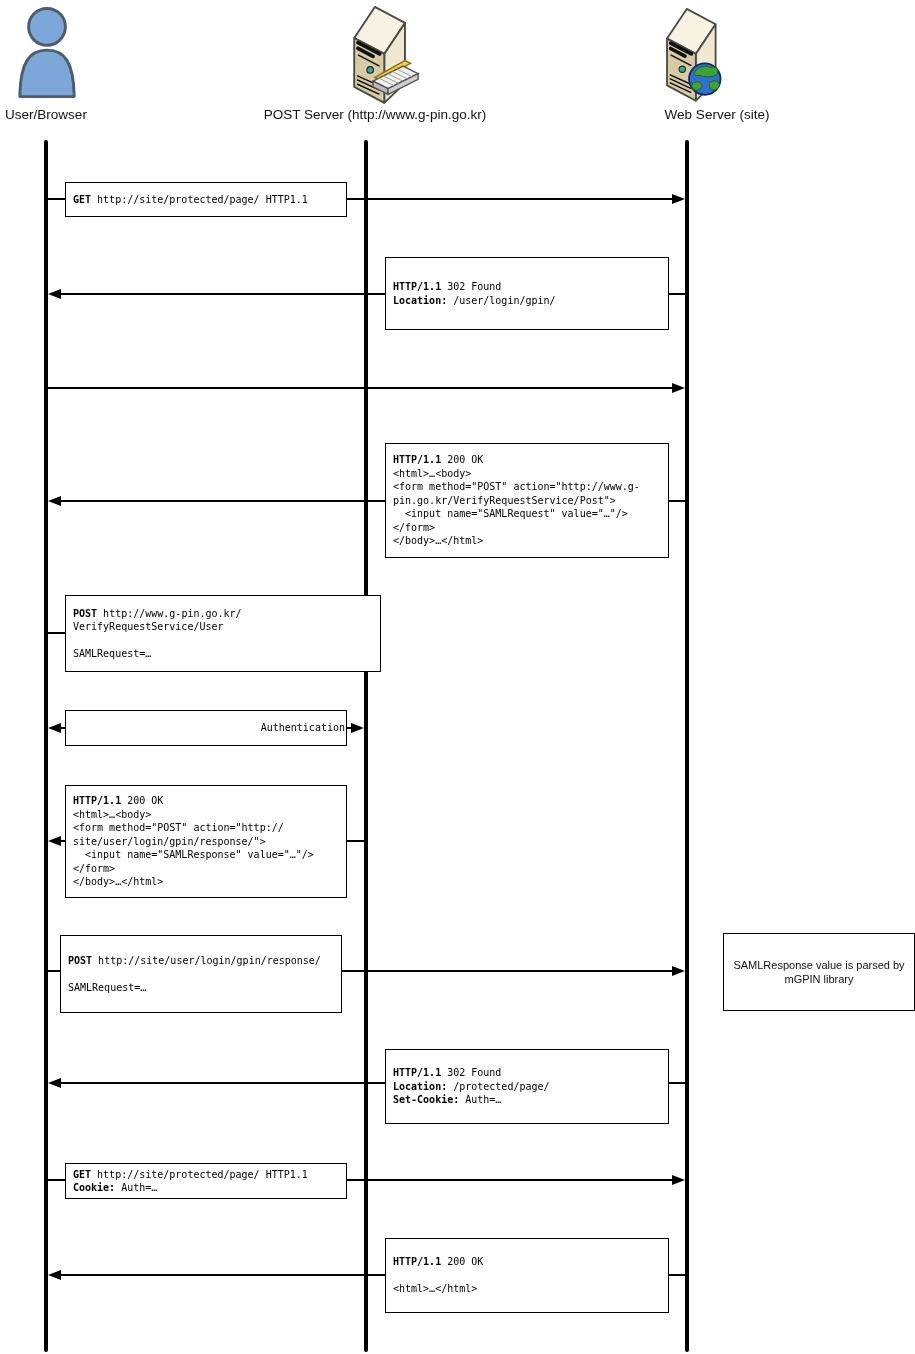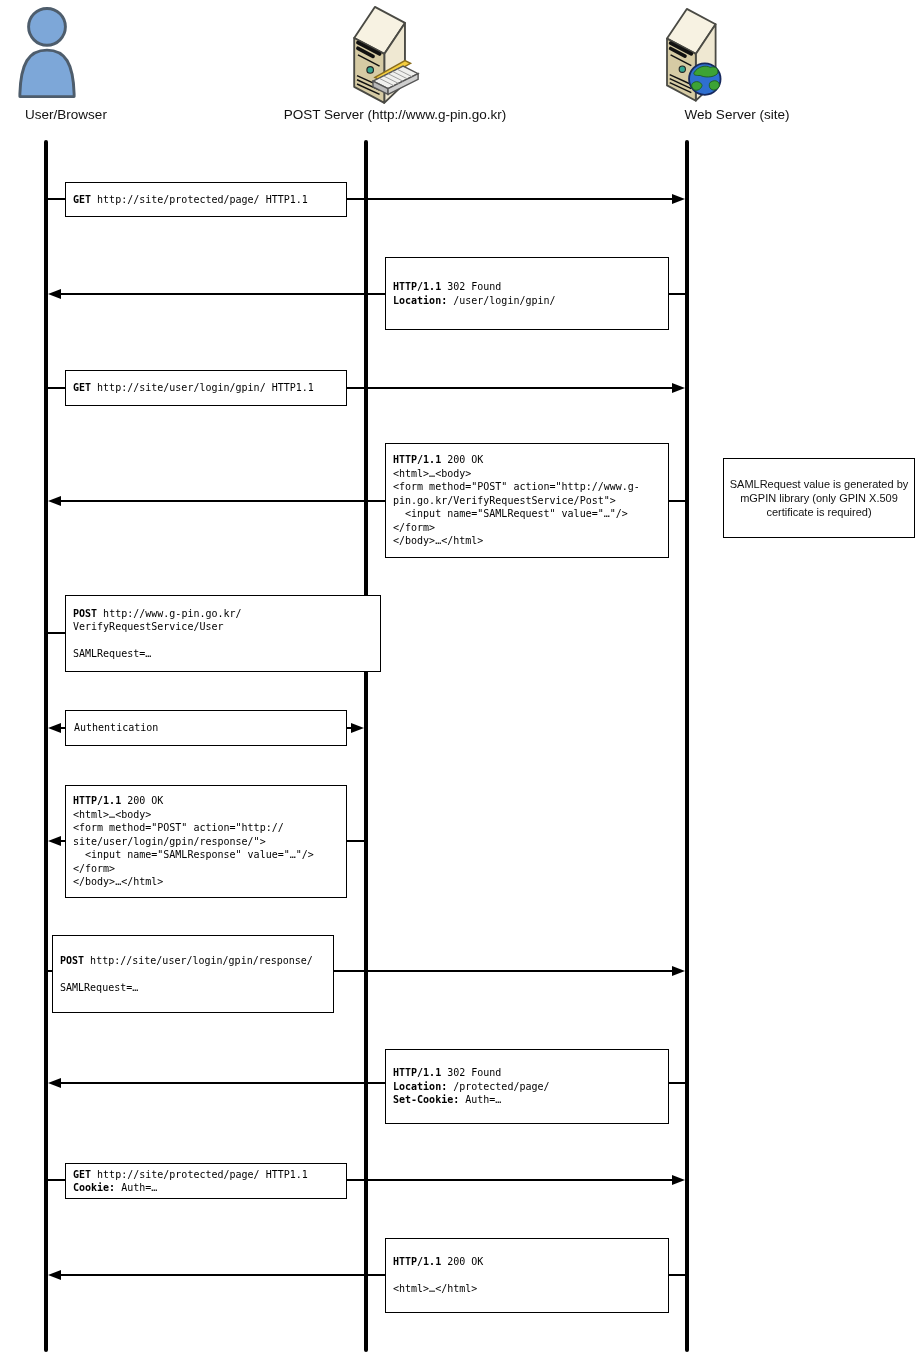--- a/index.html
+++ b/index.html
@@ -1,21 +1,21 @@
 <!DOCTYPE html>
 <html style="--line: #000000; --person-fill: #7da7d8; --person-stroke: #4e5d6c; --server-front: #d6cba4; --server-side: #efe8d2; --server-top: #f7f2e2; --server-stroke: #4a4a44; --led: #35a58f; --globe-ocean: #2f6fd0; --globe-land: #3da335; --pencil: #f5ce3e;"><head>
 <meta charset="utf-8">
 <style>
   html,body{margin:0;padding:0;background:#fff;}
   .stage{position:relative;width:915px;height:1354px;background:#fff;overflow:hidden;
          font-family:"Liberation Sans",sans-serif;}
 
   
   .actor-icon{position:absolute;}
-  .actor-label{position:absolute;top:107px;font-size:13.5px;color:#111;text-align:center;white-space:nowrap;padding-left:20px;}
+  .actor-label{position:absolute;top:107px;font-size:13.5px;color:#111;text-align:center;white-space:nowrap;}
   #al0{left:0;width:92px;}
   #al1{left:233px;width:284px;}
   #al2{left:627px;width:180px;}
   #icon-user{left:16px;top:6px;}
   #icon-gpin{left:326px;top:0;}
   #icon-web{left:640px;top:0;}
 
   
   .lifeline{position:absolute;top:140px;width:4px;height:1212px;background:var(--line,#000);border-radius:2px;}
   #ll0{left:44px;} #ll1{left:364px;} #ll2{left:685px;}
@@ -25,29 +25,29 @@
   .ah{position:absolute;width:0;height:0;border-top:5px solid transparent;border-bottom:5px solid transparent;}
   .ah.r{border-left:13px solid var(--line,#000);}
   .ah.l{border-right:13px solid var(--line,#000);}
 
   
   .mbox{position:absolute;background:#fff;border:1.5px solid var(--line,#000);box-sizing:border-box;
         display:flex;flex-direction:column;justify-content:center;
         font-family:"DejaVu Sans Mono",monospace;font-size:10px;line-height:13.5px;
         padding:2px 1px 2px 7px;white-space:pre;color:#000;}
   .mbox b{font-weight:bold;}
-  .mbox.center{align-items:flex-start;padding-left:8px;}
+  .mbox.center{align-items:flex-end;padding-left:17px;}
   #b0{left:65px;top:182px;width:282px;height:35px;}
   #b1{left:385px;top:257px;width:284px;height:73px;}
   #b2{left:65px;top:370px;width:282px;height:36px;}
   #b3{left:385px;top:443px;width:284px;height:115px;}
   #b4{left:65px;top:595px;width:316px;height:77px;}
   #b5{left:65px;top:710px;width:282px;height:36px;}
   #b6{left:65px;top:785px;width:282px;height:113px;}
-  #b7{left:52px;top:935px;width:282px;height:78px;}
+  #b7{left:60px;top:935px;width:282px;height:78px;}
   #b8{left:385px;top:1049px;width:284px;height:75px;}
   #b9{left:65px;top:1163px;width:282px;height:36px;}
   #b10{left:385px;top:1238px;width:284px;height:75px;}
 
   
   .note{position:absolute;background:#fff;border:1.5px solid var(--line,#000);box-sizing:border-box;
         display:flex;align-items:center;justify-content:center;text-align:center;
         font-size:11px;line-height:14px;color:#111;padding:4px 5px;}
   #n0{left:723px;top:458px;width:192px;height:80px;}
   #n1{left:723px;top:933px;width:192px;height:78px;}
@@ -146,25 +146,24 @@
   <div class="ah l" style="left:48px;top:1078px;"></div>
 
   <div class="mline" style="left:46px;top:1179px;width:626px;"></div>
   <div class="ah r" style="left:672px;top:1175px;"></div>
 
   <div class="mline" style="left:61px;top:1274px;width:624px;"></div>
   <div class="ah l" style="left:48px;top:1270px;"></div>
 
   <div class="mbox" id="b0"><div><b>GET</b> http://site/protected/page/ HTTP1.1</div></div>
   <div class="mbox" id="b1"><div><b>HTTP/1.1</b> 302 Found</div><div><b>Location:</b> /user/login/gpin/</div></div>
-  <div class="mbox" id="b2"><div><b>GET</b> http://site/user/login/gpin/ HTTP1.1</div></div>
   <div class="mbox" id="b3"><div><b>HTTP/1.1</b> 200 OK</div><div>&lt;html&gt;…&lt;body&gt;</div><div>&lt;form method="POST" action="http://www.g-</div><div>pin.go.kr/VerifyRequestService/Post"&gt;</div><div>  &lt;input name="SAMLRequest" value="…"/&gt;</div><div>&lt;/form&gt;</div><div>&lt;/body&gt;…&lt;/html&gt;</div></div>
   <div class="mbox" id="b4"><div><b>POST</b> http://www.g-pin.go.kr/</div><div>VerifyRequestService/User</div><div>&nbsp;</div><div>SAMLRequest=…</div></div>
   <div class="mbox center" id="b5"><div>Authentication</div></div>
   <div class="mbox" id="b6"><div><b>HTTP/1.1</b> 200 OK</div><div>&lt;html&gt;…&lt;body&gt;</div><div>&lt;form method="POST" action="http://</div><div>site/user/login/gpin/response/"&gt;</div><div>  &lt;input name="SAMLResponse" value="…"/&gt;</div><div>&lt;/form&gt;</div><div>&lt;/body&gt;…&lt;/html&gt;</div></div>
   <div class="mbox" id="b7"><div><b>POST</b> http://site/user/login/gpin/response/</div><div>&nbsp;</div><div>SAMLRequest=…</div></div>
   <div class="mbox" id="b8"><div><b>HTTP/1.1</b> 302 Found</div><div><b>Location:</b> /protected/page/</div><div><b>Set-Cookie:</b> Auth=…</div></div>
   <div class="mbox" id="b9"><div><b>GET</b> http://site/protected/page/ HTTP1.1</div><div><b>Cookie:</b> Auth=…</div></div>
   <div class="mbox" id="b10"><div><b>HTTP/1.1</b> 200 OK</div><div>&nbsp;</div><div>&lt;html&gt;…&lt;/html&gt;</div></div>
 
-  <div class="note" id="n0">SAMLRequest value is generated by mGPIN library (only GPIN X.509 certificate is required)</div>
+  <div class="note" id="n1">SAMLResponse value is parsed by mGPIN library</div>
 
 </div>
 
 </body></html>

